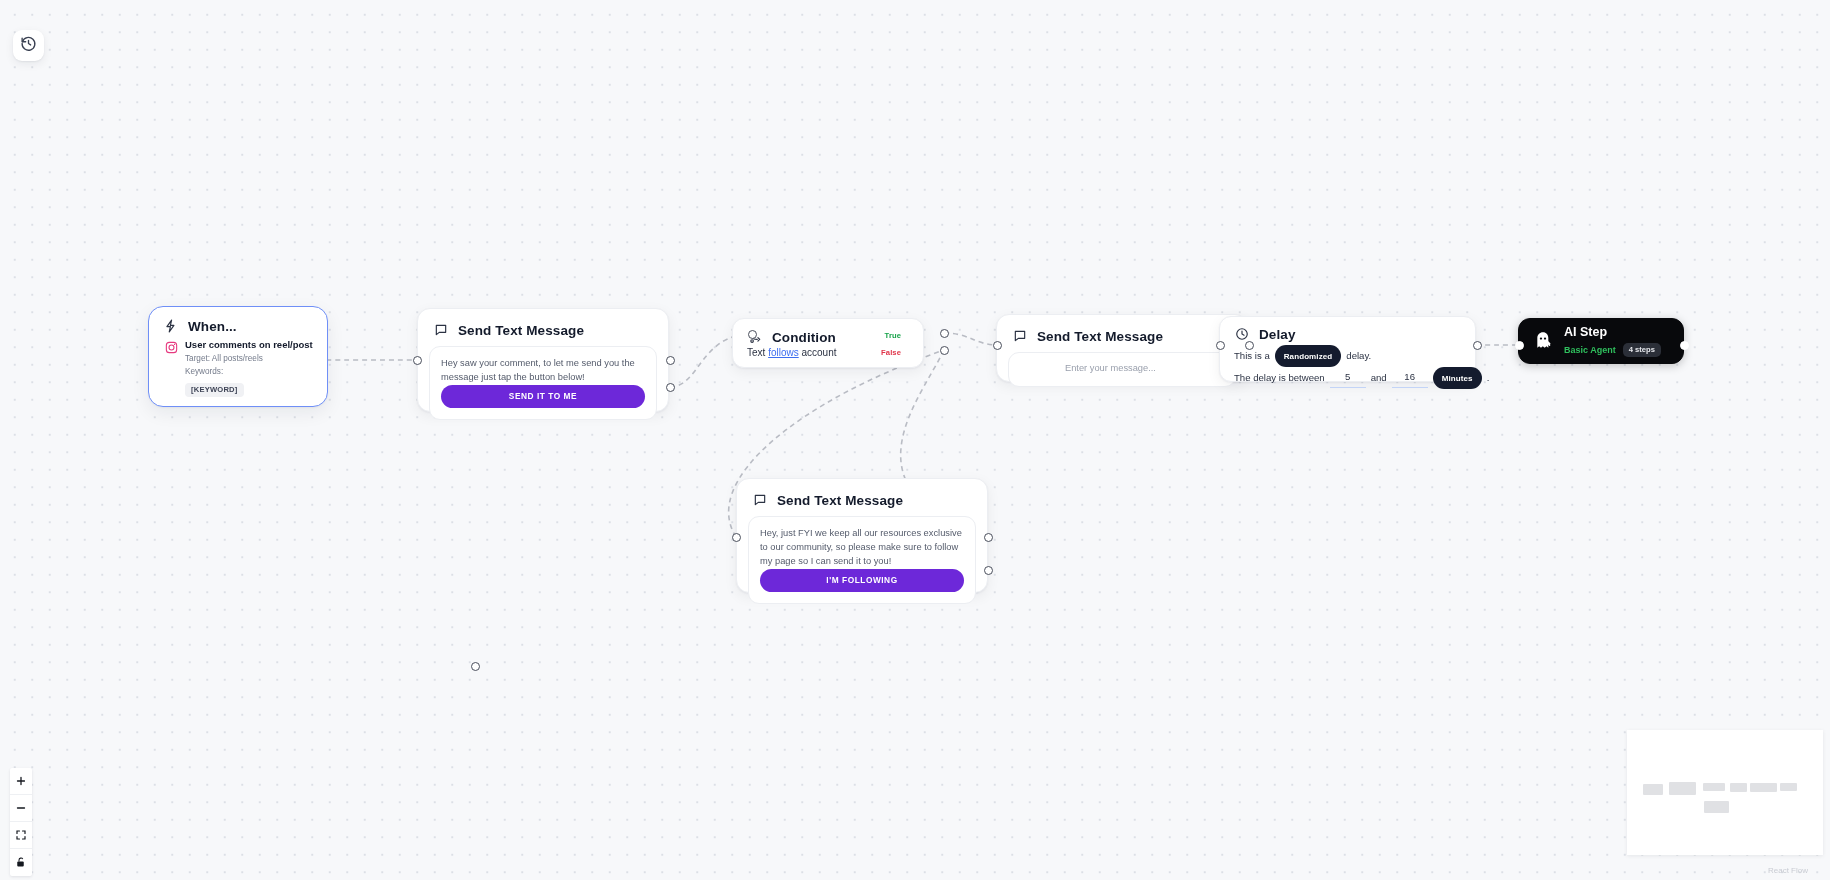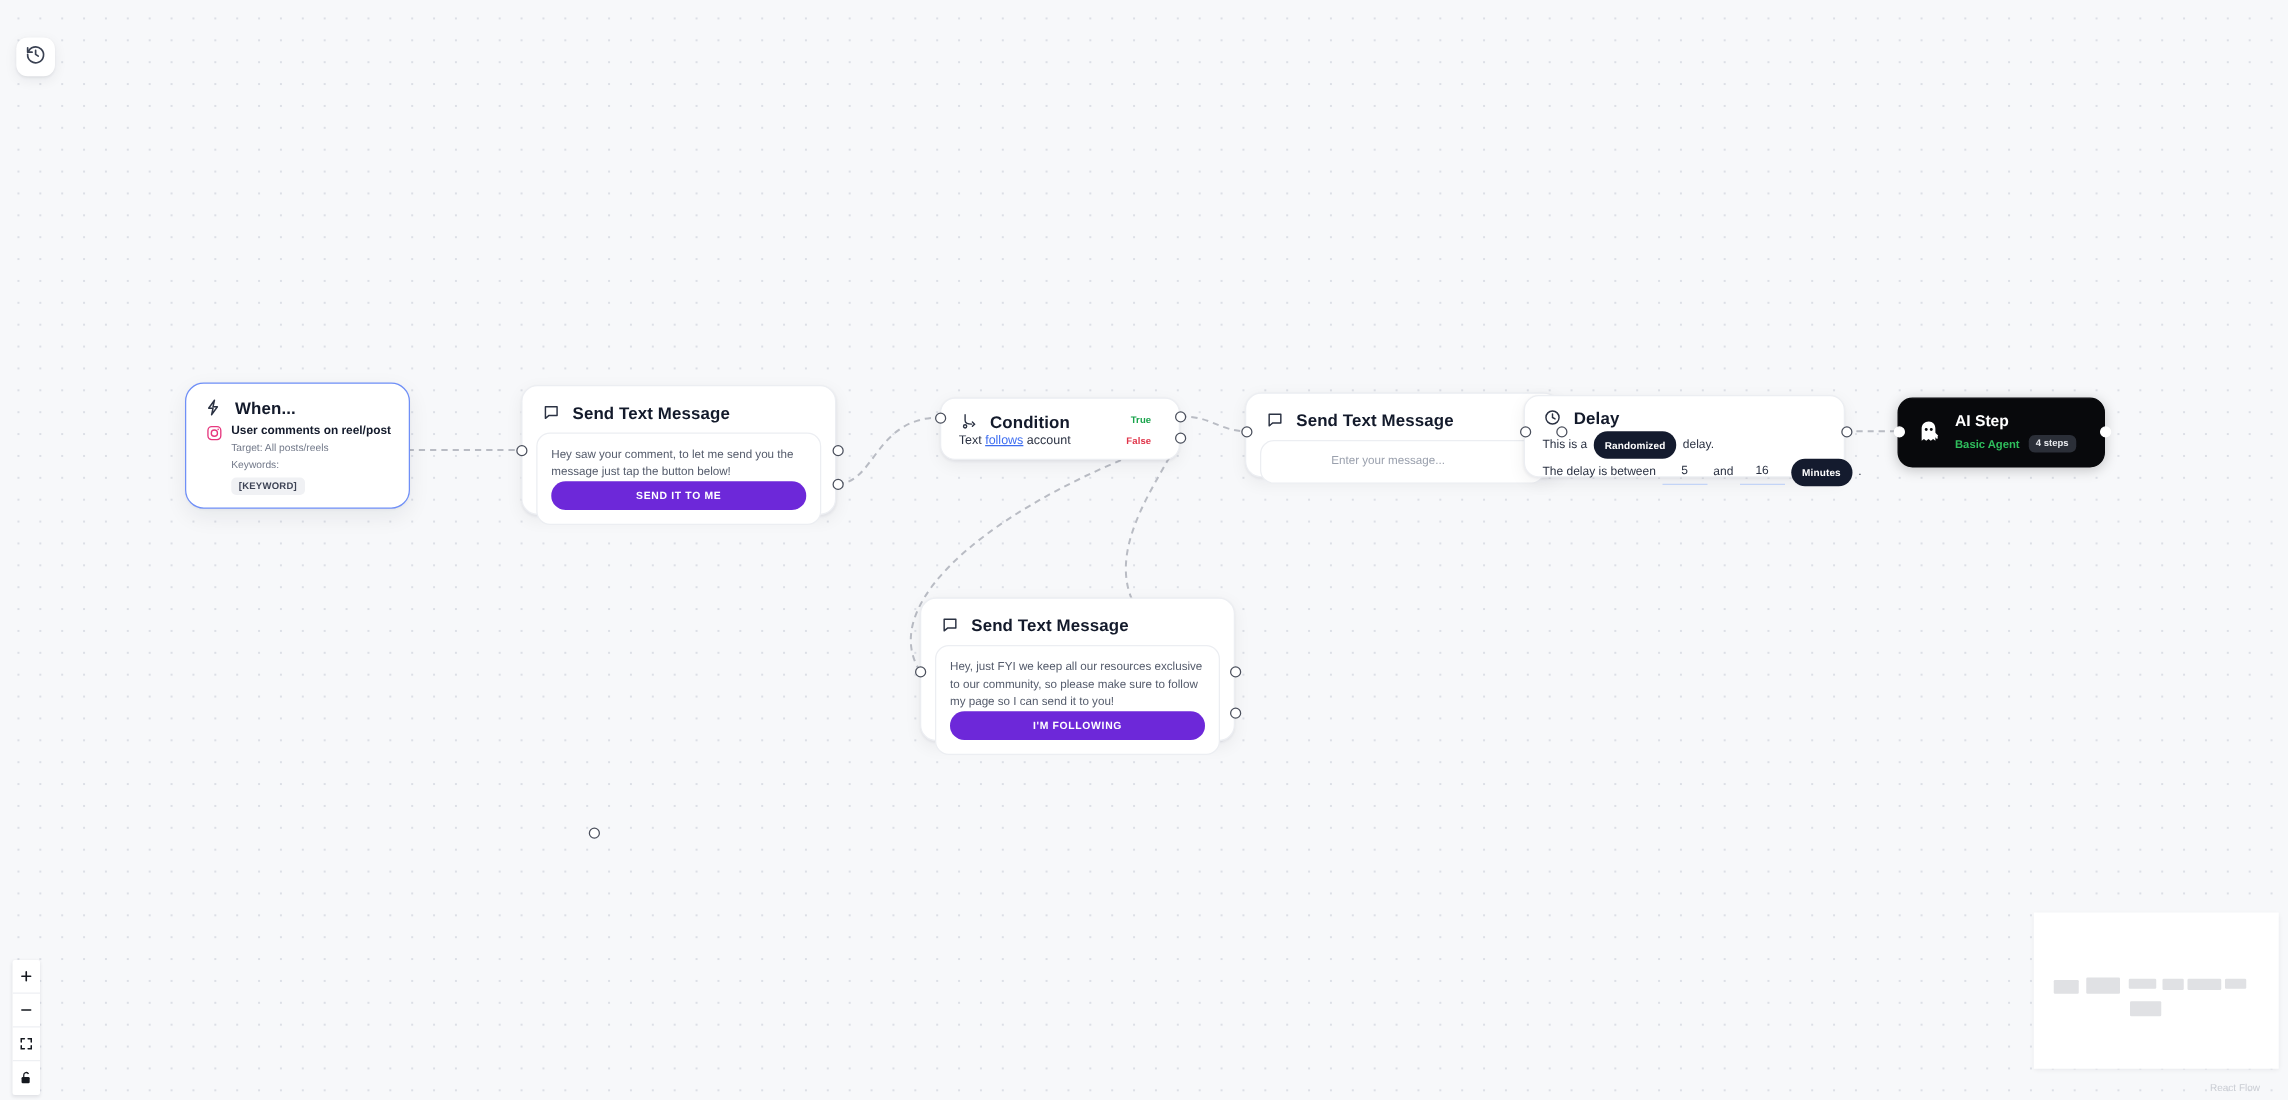--- a/index.html
+++ b/index.html
@@ -90,21 +90,21 @@
   .msg-btn {
     background: #6d28d9;
     color: #ffffff;
     border-radius: 999px;
     text-align: center;
     font-size: 8.3px; font-weight: 700; letter-spacing: .55px;
     padding: 6.5px 0;
   }
 
   
-  #node-cond { left: 752px; top: 318px; width: 192px; height: 50px; border-radius: 12px; }
+  #node-cond { left: 732px; top: 318px; width: 192px; height: 50px; border-radius: 12px; }
   #node-cond .node-head { padding: 10px 13px 2px 14px; }
   .cond-expr { padding: 0 14px 10px 14px; font-size: 10px; color: #2b3243; }
   .cond-expr a { color: #3d6df0; text-decoration: underline; }
   .cond-label {
     position: absolute; right: 22px;
     font-size: 7.6px; font-weight: 600; letter-spacing: .1px;
   }
   .cond-true { top: 12px; color: #17a34a; }
   .cond-false { top: 29px; color: #e0354a; }
 
@@ -121,21 +121,21 @@
   }
   .numfield {
     display: inline-block; min-width: 36px; text-align: center;
     border-bottom: 1.1px solid #c3d4f7;
     font-size: 9.6px; color: #2b3243;
     padding-bottom: 1px;
   }
 
   
   #node-ai {
-    left: 1518px; top: 318px; width: 166px; height: 56px;
+    left: 1518px; top: 318px; width: 166px; height: 46px;
     background: #08090c; border: 1px solid #08090c; border-radius: 12px;
     box-shadow: 0 2px 10px rgba(0,0,0,.22);
   }
   .ai-wrap { display: flex; align-items: center; gap: 10px; padding: 11px 13px; height: 100%; }
   .ai-ghost { width: 22px; height: 22px; flex: 0 0 auto; }
   .ai-title { font-size: 12.5px; font-weight: 700; color: #ffffff; line-height: 1.25; }
   .ai-sub-row { display: flex; align-items: center; gap: 7px; margin-top: 2px; }
   .ai-sub { font-size: 9px; font-weight: 700; color: #2fbf5d; }
   .ai-badge {
     background: #2b2f38; color: #e6e8ec;

